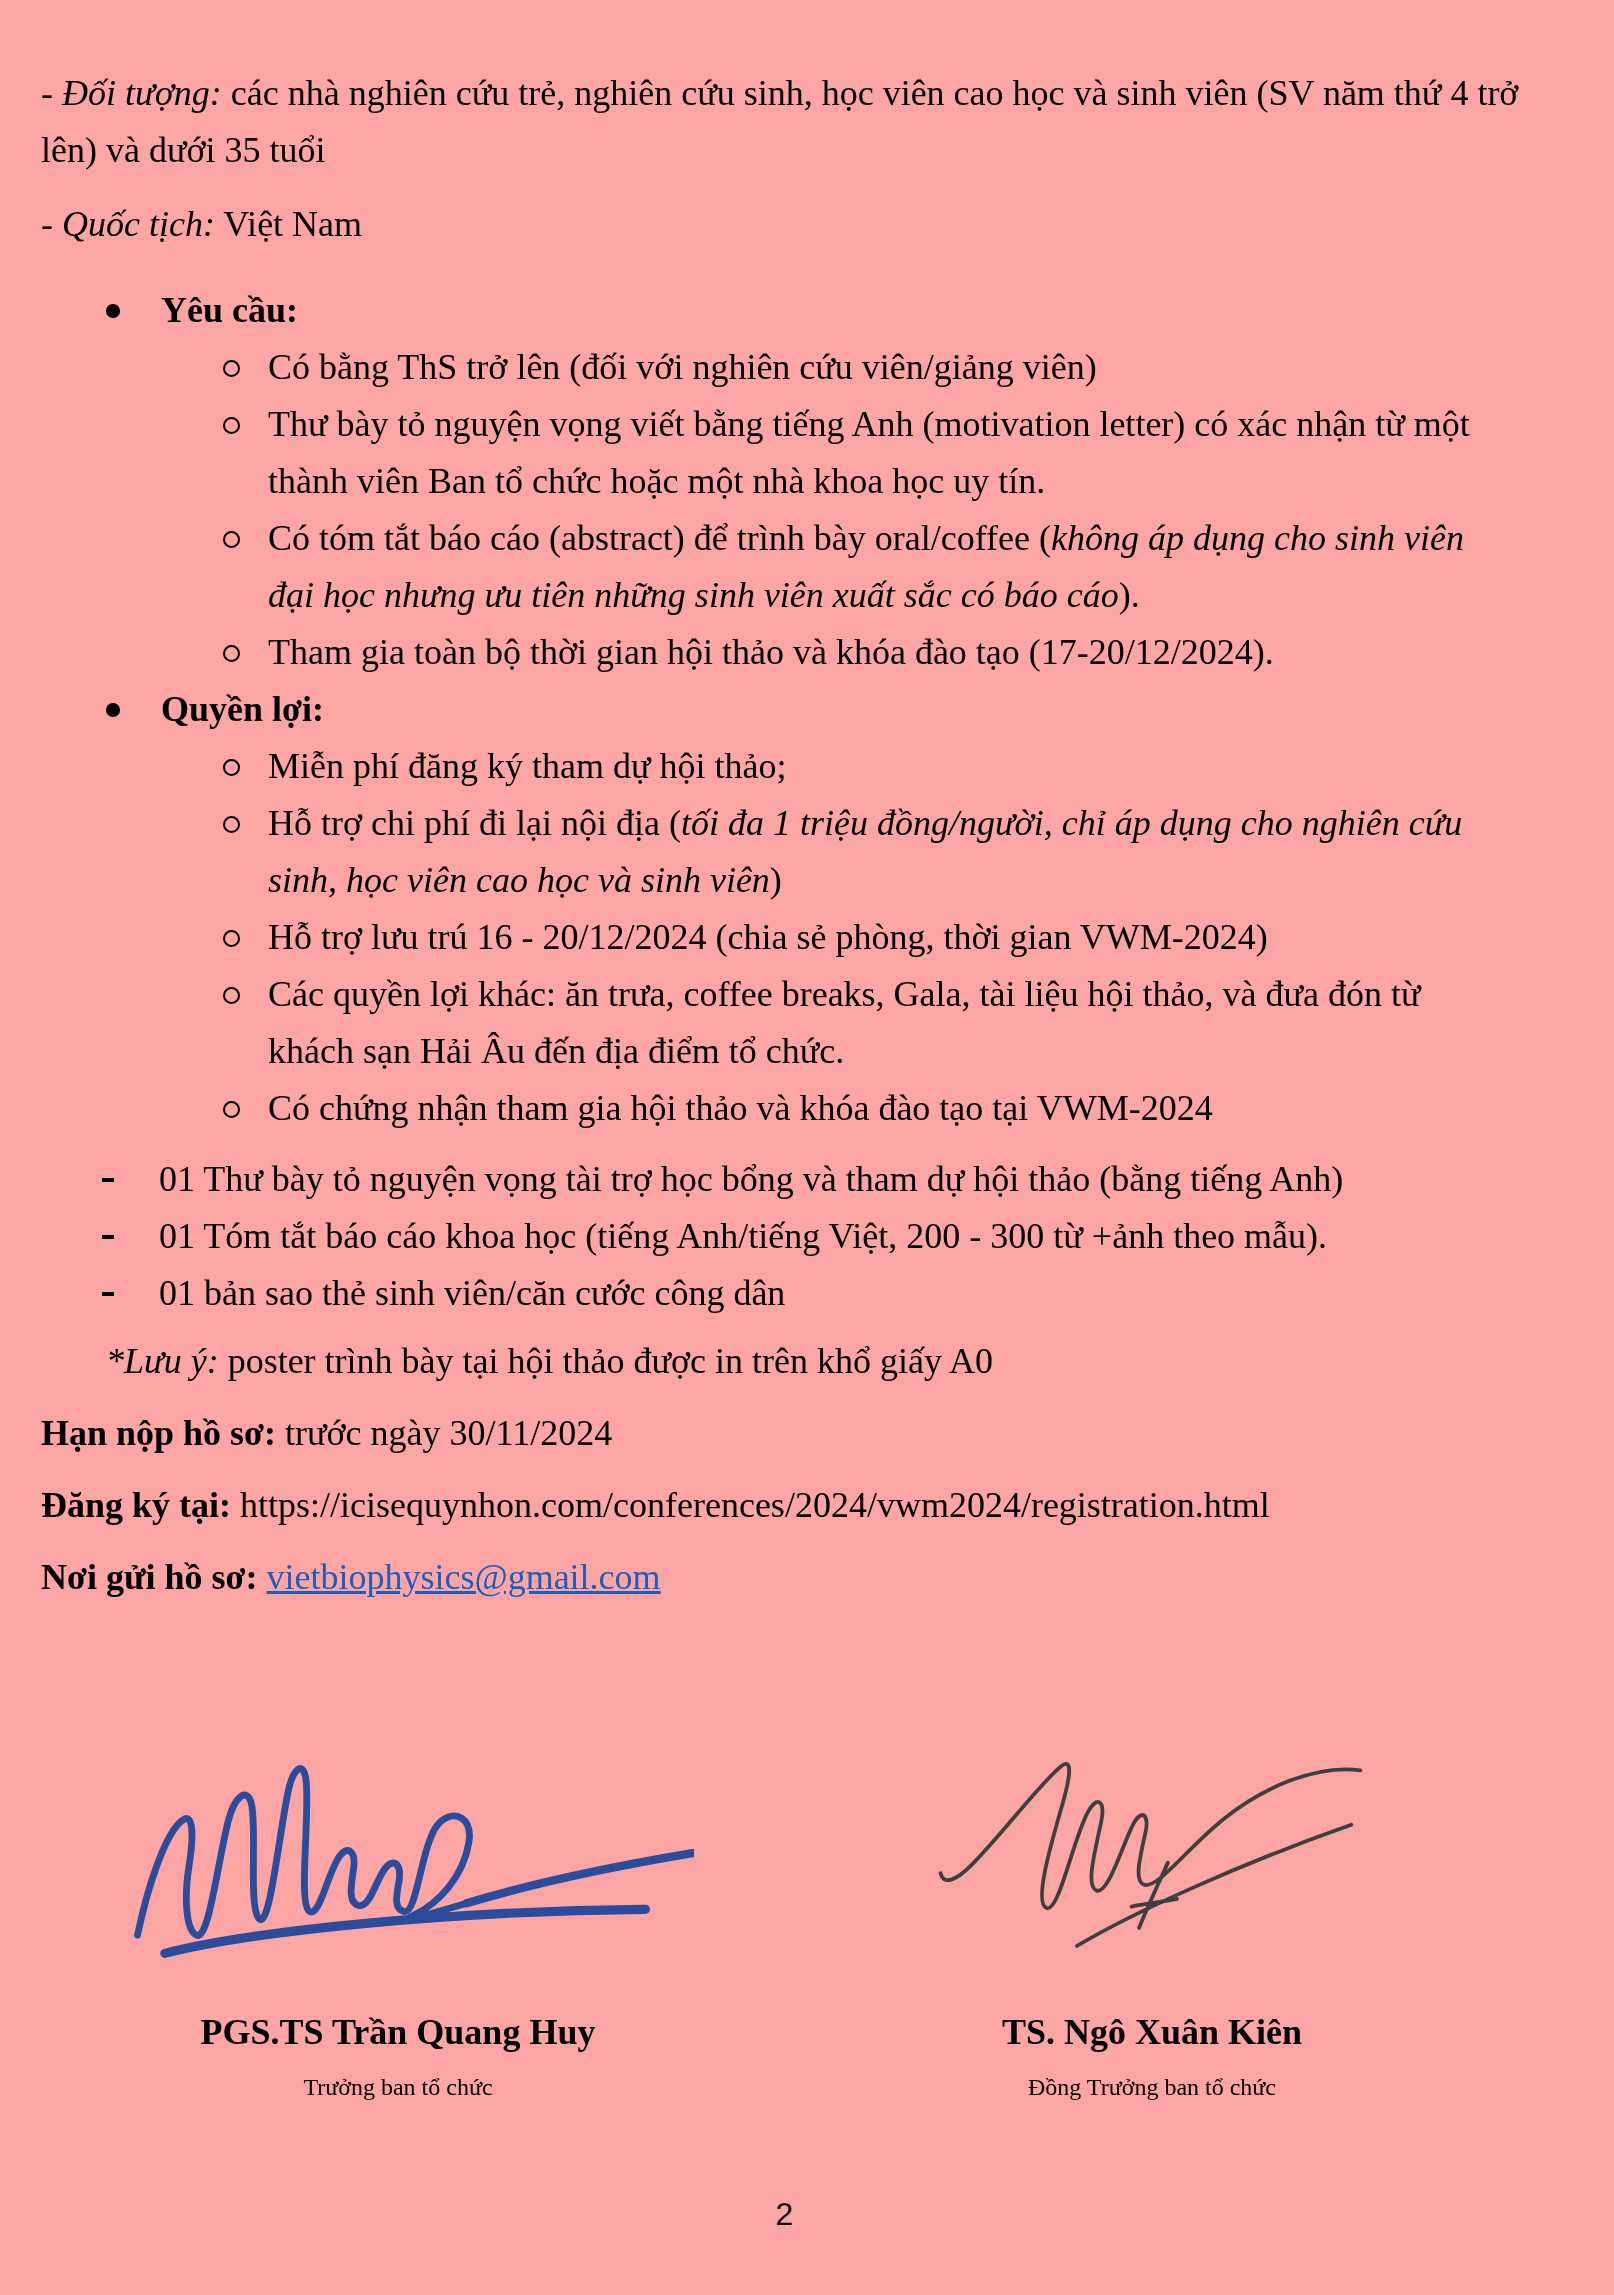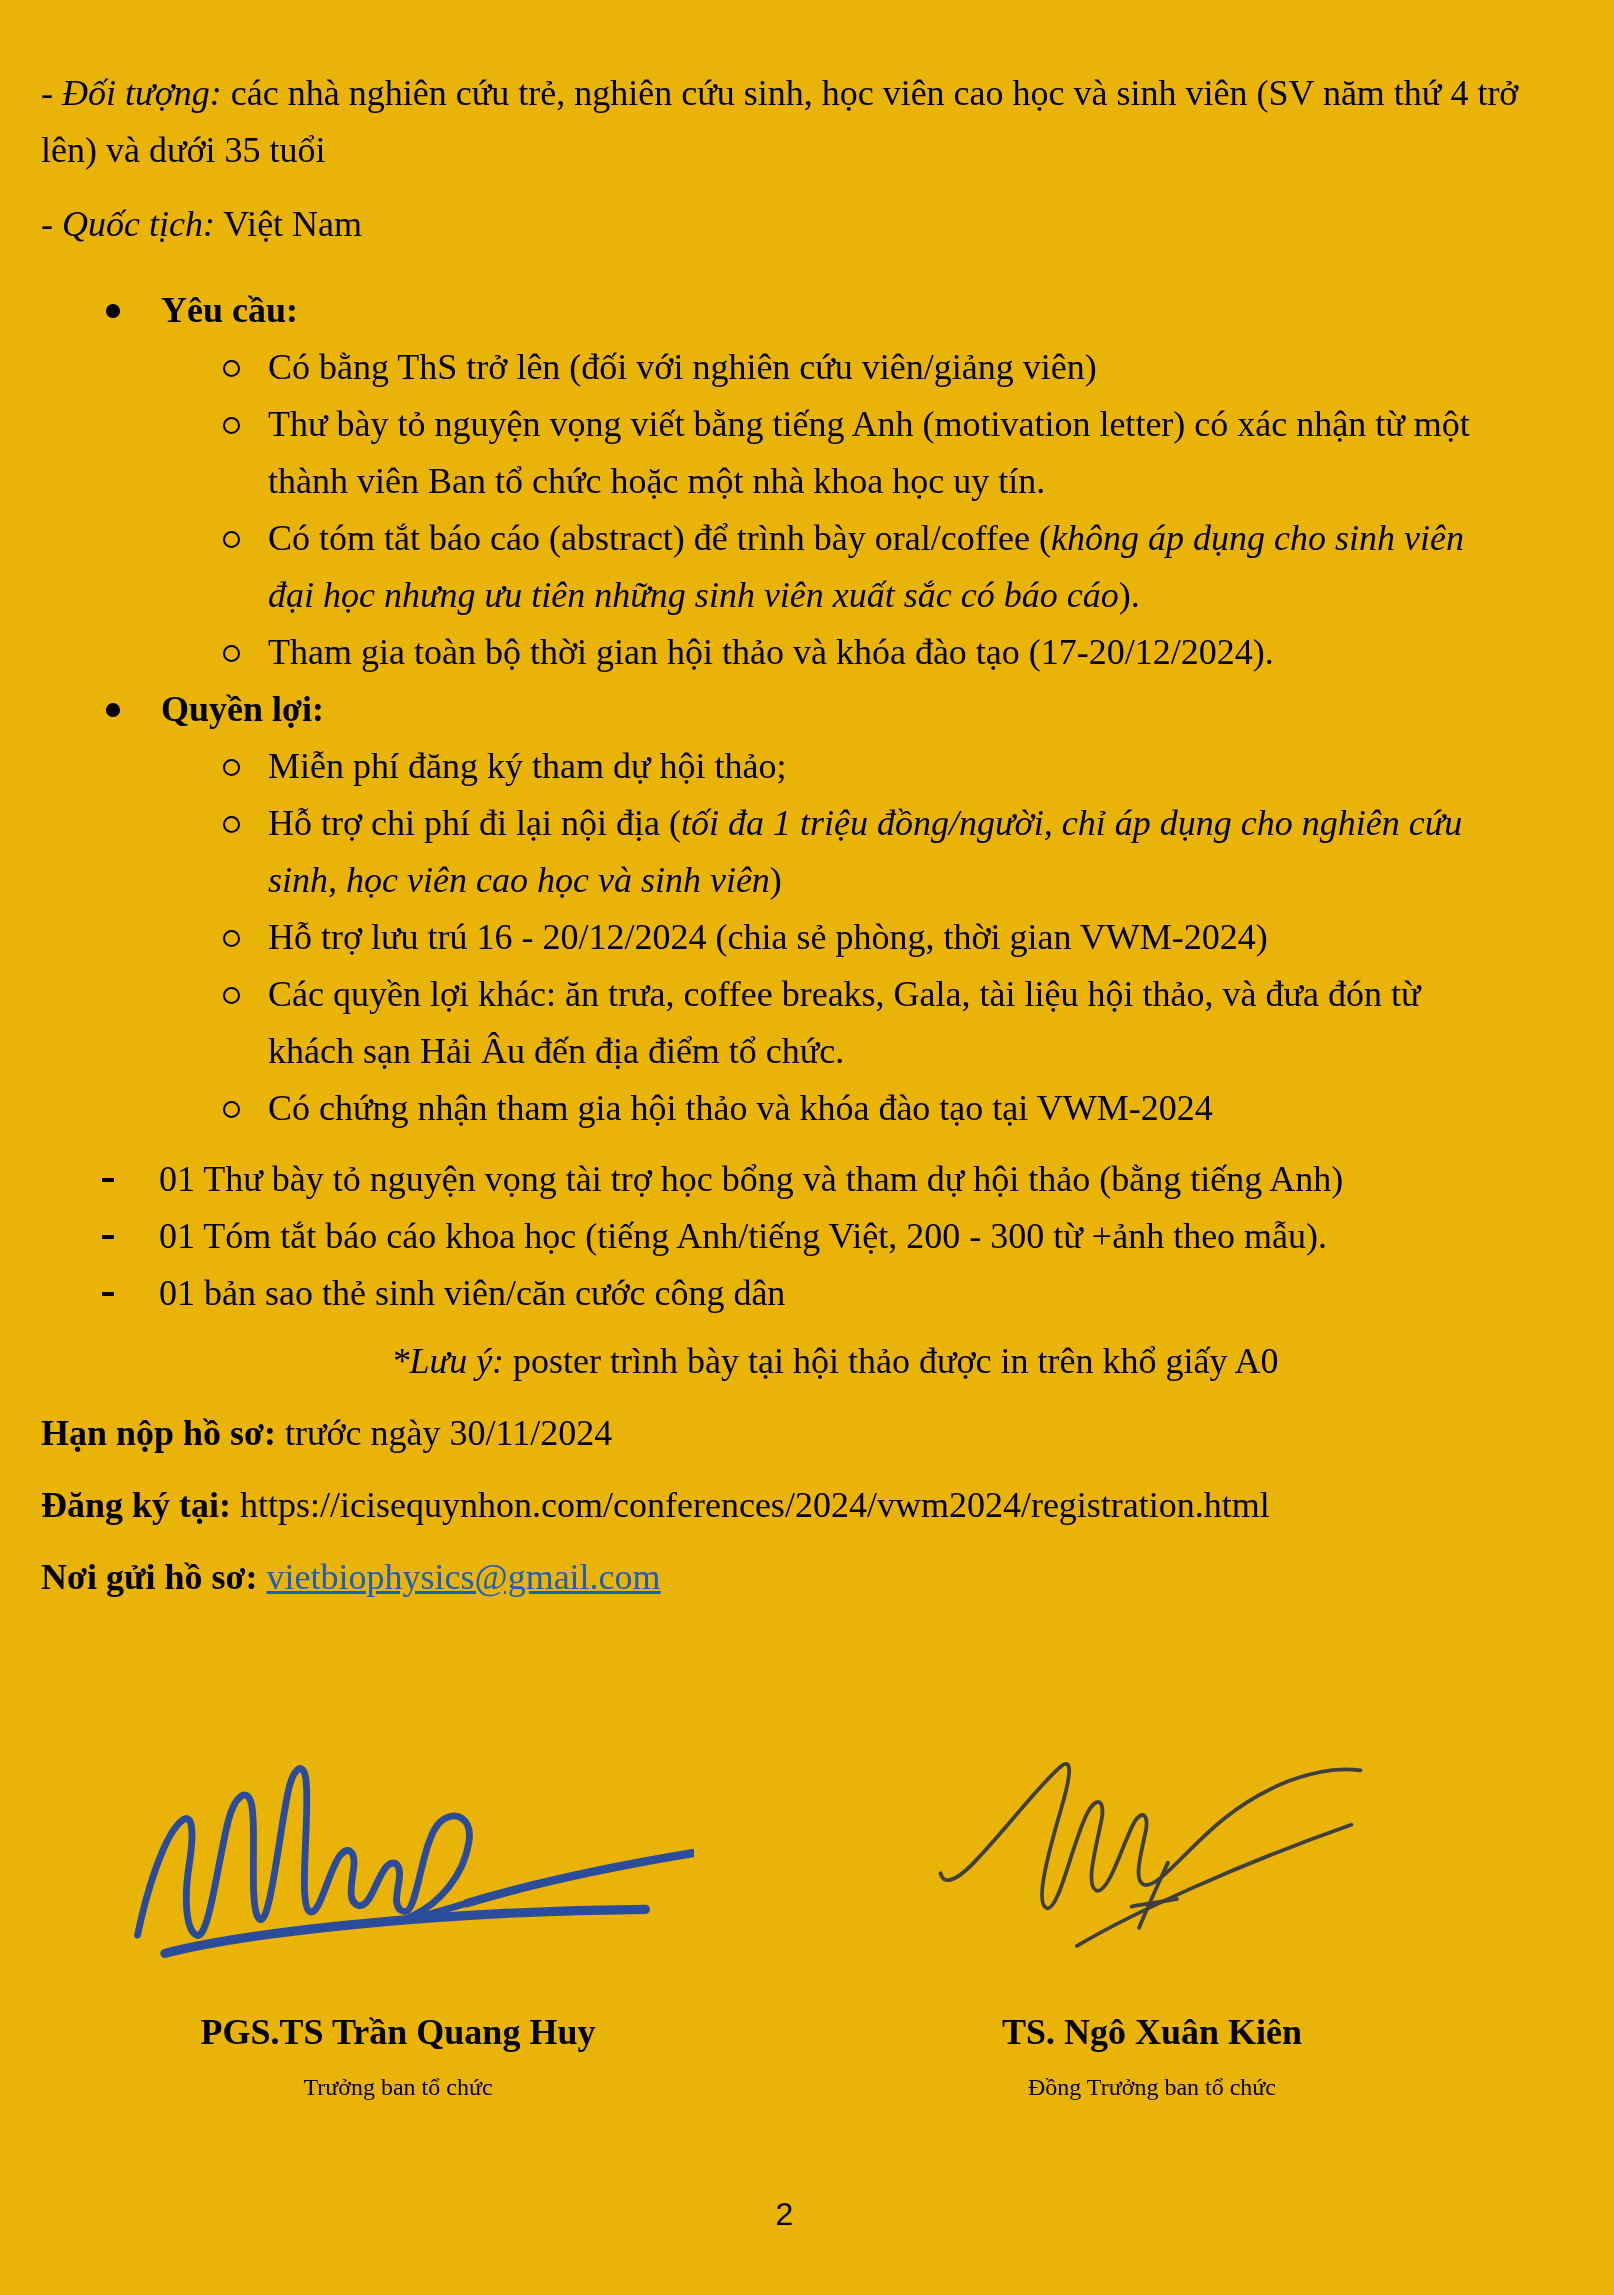--- a/index.html
+++ b/index.html
@@ -1,19 +1,19 @@
 <!DOCTYPE html>
 <html style="font-size:12px"><head>
 <meta charset="utf-8">
 <style>
   html,body { margin:0; padding:0; background:#888; }
   .page {
     position:relative;
     width:1615px; height:2295px;
-    background:#eab308;
+    background:#fca5a5;
     font-family:"Liberation Serif", serif;
     color:#000;
     overflow:hidden;
   }
   .content {
     position:absolute; left:41px; top:65px; width:1523px;
     font-size:36px; line-height:57px;
   }
   .para { margin:0; }
   .para-gap { margin-top:17.4px; }
@@ -38,21 +38,21 @@
   }
 
   
   ul.dashlist { list-style:none; margin:13.6px 0 0 0; padding:0; }
   ul.dashlist li { position:relative; padding-left:118px; max-width:1394px; }
   .dashmark {
     position:absolute; left:61px; top:27px;
     width:12px; height:3.8px; background:#000;
   }
 
-  .note { margin:11.4px 0 0 0; padding-left:65px;text-align:center; }
+  .note { margin:11.4px 0 0 0; padding-left:65px; }
   .kv { margin:15px 0 0 0; }
   .email-link { text-decoration:underline; cursor:pointer; }
 
   
   .sig { position:absolute; }
   .sig svg { display:block; width:100%; height:100%; }
   .sig path { fill:none; stroke:currentColor; stroke-linecap:round; stroke-linejoin:round; }
 
   .signer { position:absolute; text-align:center; width:576px; }
   .signer .name { font-weight:bold; font-size:36px; line-height:56px; margin:0; }

